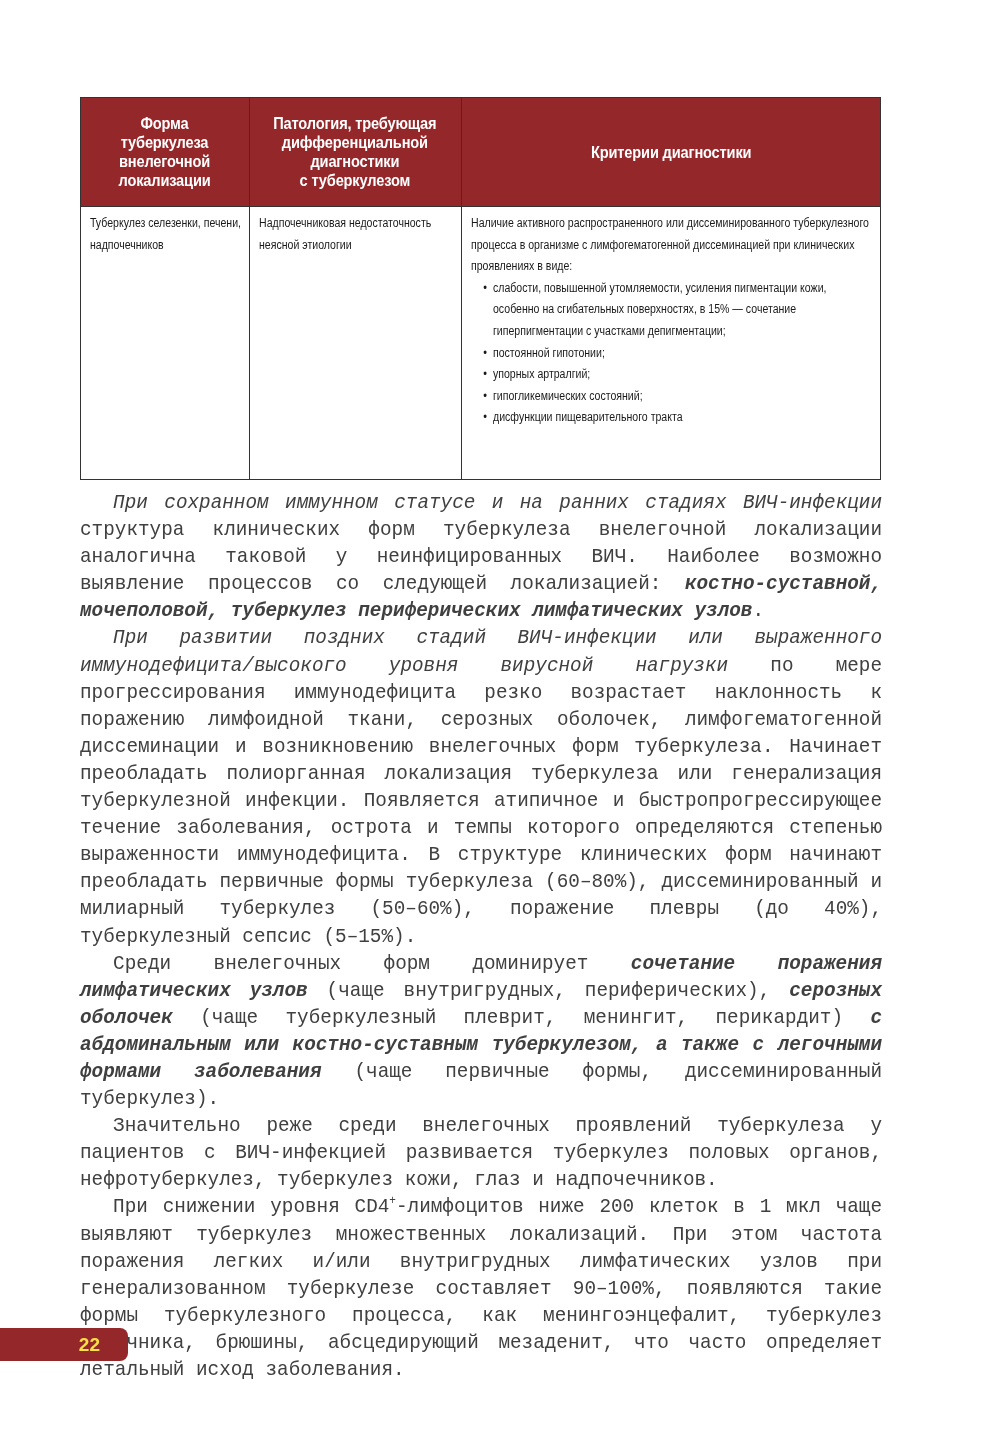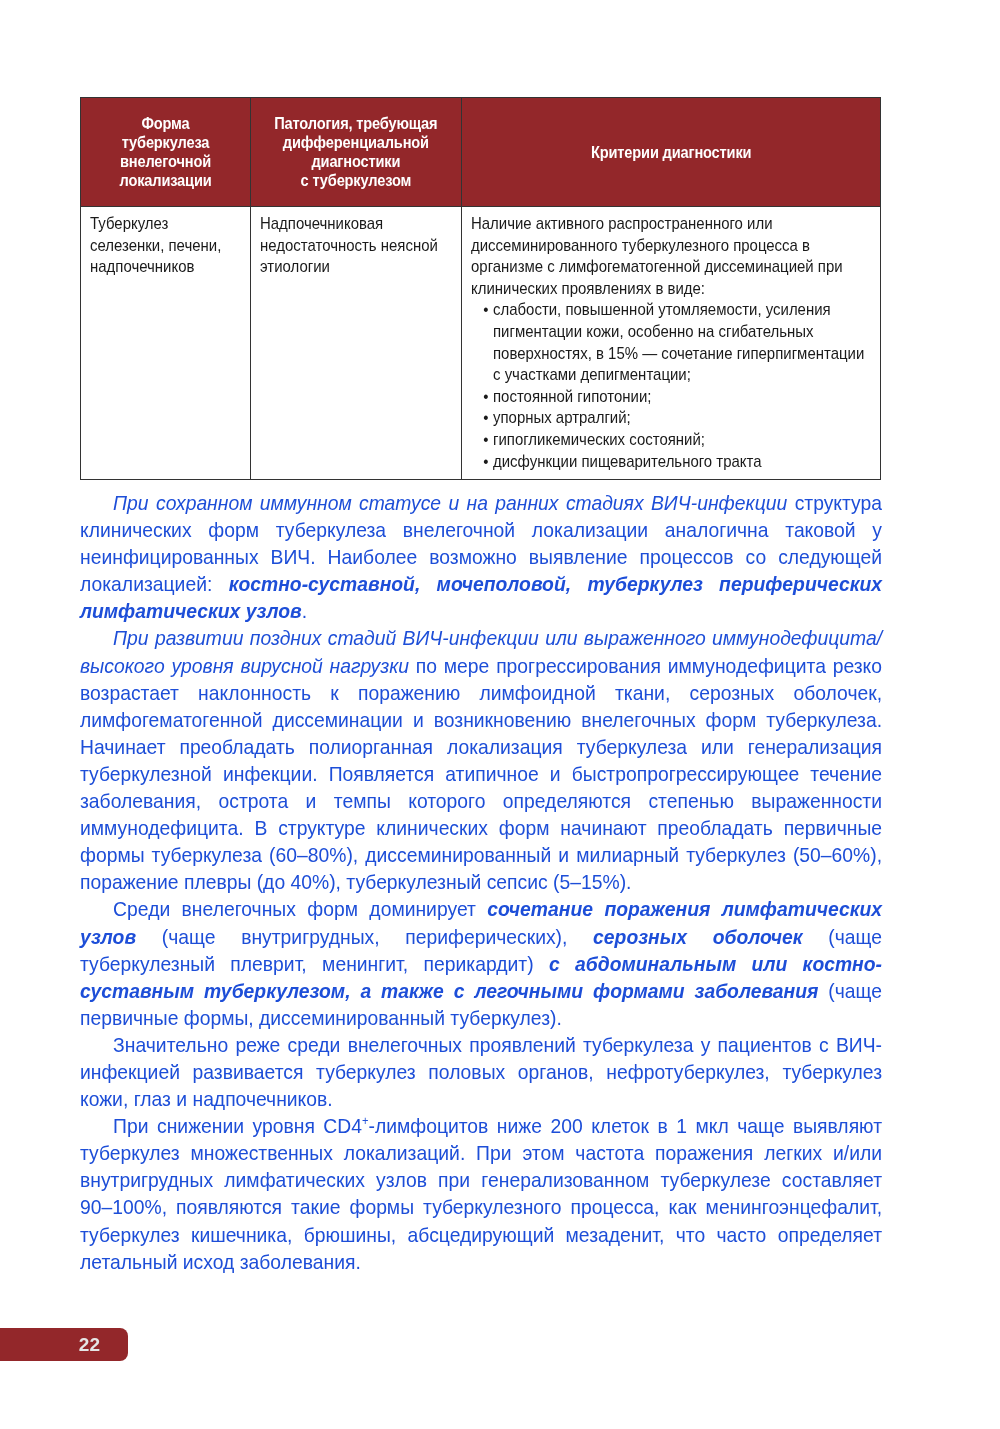--- a/index.html
+++ b/index.html
@@ -14,46 +14,46 @@
   }
   table.tb th, table.tb td { border: 1.5px solid #333; vertical-align: top; }
   table.tb th {
     background: #93272a; color: #ffffff; font-weight: bold;
     font-size: 17px; line-height: 19px; text-align: center; vertical-align: middle;
     height: 100px; padding: 4px 6px; letter-spacing: -0.2px;
     transform-origin: center;
   }
   table.tb th .cond { display: inline-block; transform: scaleX(0.86); }
   table.tb td {
-    font-size: 17px; line-height: 21.6px; padding: 6px 8px 6px 9px;
+    font-size: 12px; line-height: 21.6px; padding: 6px 8px 6px 9px;
     height: 260px;
   }
   table.tb td .cond { display: block; transform: scaleX(0.88); transform-origin: left top; width: 114%; }
   .col1 { width: 165px; }
   .col2 { width: 204px; }
   .col3 { width: 456px; }
   ul.crit { list-style: none; margin: 0; padding: 0 0 0 14px; }
   ul.crit li { position: relative; padding-left: 11px; }
   ul.crit li::before { content: "•"; position: absolute; left: 0; top: 0; }
 
   .body-text {
     position: absolute; left: 80px; top: 489px; width: 802px;
-    font-family: Liberation Sans, sans-serif; font-size: 21px; line-height: 27.1px;
-    color: #1d4ed8; text-align: justify;
+    font-family: Liberation Mono, monospace; font-size: 21px; line-height: 27.1px;
+    color: #404040; text-align: justify;
   }
   .body-text p { margin: 0; text-indent: 36px; }
   .body-text .cnd { display: block; transform: scaleX(0.92); transform-origin: left top; width: 108.7%; }
   .it { font-style: italic; }
   .bi { font-style: italic; font-weight: bold; }
   sup { font-size: 12px; line-height: 0; }
 
   .page-num {
     position: absolute; left: 0; top: 1328px; width: 128px; height: 33px;
     background: #93272a; border-radius: 0 8px 8px 0;
-    color: #e5e5e5; font-family: "Liberation Sans", sans-serif; font-weight: bold;
+    color: #fde047; font-family: "Liberation Sans", sans-serif; font-weight: bold;
     font-size: 19px; line-height: 33px; text-align: right; box-sizing: border-box; padding-right: 28px;
   }
 </style>
 </head>
 <body>
 
 <div class="page">
 
   <table class="tb">
     <thead>

